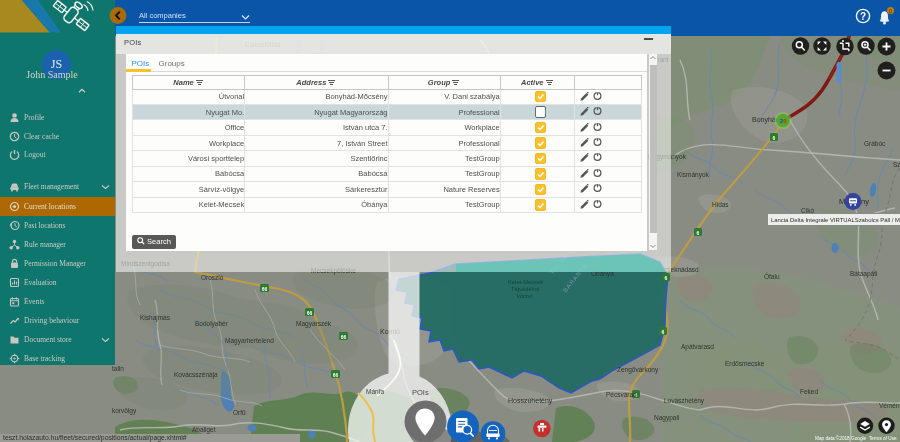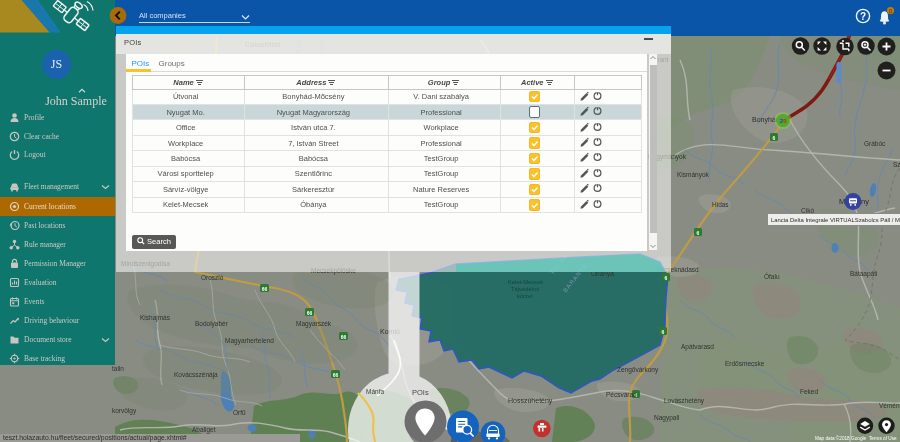--- a/index.html
+++ b/index.html
@@ -11,21 +11,21 @@
 #dlg{left:116px;top:26px;width:555px;height:246px;}
 #dlgcyan{left:0;top:0;width:555px;height:8px;background:#04a3ee;}
 #dlgbody{left:0;top:8px;width:555px;height:238px;background:rgba(252,252,250,0.56);}
 #dlgtitle{left:8px;top:12px;font-size:7.5px;color:#3f3f3f;letter-spacing:.2px;}
 #dlgmin{left:528px;top:12px;width:9px;height:2px;background:#4a4a4a;}
 #panel{left:9.5px;top:27.5px;width:521px;height:197px;background:#fdfdfc;}
 #tabs{left:0;top:0;width:521px;height:17.5px;border-bottom:1px solid #d9d9d9;}
 .tab{top:5px;font-size:8px;}
 #tabu{left:0;top:15.5px;width:25px;height:3px;background:#fbc12d;}
 #tbl{left:6.5px;top:21.5px;width:510px;border-collapse:collapse;table-layout:fixed;font-size:7.5px;color:#4f4f4f;}
-#tbl td,#tbl th{border:1px solid #e2e2e0;padding:0 12px 0 6px;height:14.45px;overflow:hidden;white-space:nowrap;font-weight:normal;text-align:center;}
+#tbl td,#tbl th{border:1px solid #e2e2e0;padding:0 0 0 6px;height:14.45px;overflow:hidden;white-space:nowrap;font-weight:normal;text-align:right;}
 #tbl th{border-color:#c6c6c4;font-weight:bold;color:#464646;text-align:center;height:12.5px;padding:0;font-style:italic;}
 #tbl{border:1px solid #c6c6c4;}
 .selrow td{background:#c9d7da;}
 .ckw{width:9.5px;height:9.5px;margin:auto;}
 .ck1{background:#fbc02d;border:1px solid #f6b91f;border-radius:2px;position:relative;}
 .ck0{background:#fdfdfd;border:1px solid #5a7077;border-radius:2px;}
 .ck1 svg{position:absolute;left:0.5px;top:0.5px;}
 .acts{text-align:left!important;padding:0 0 0 4px!important;}
 #searchbtn{left:6.5px;top:181.5px;width:44px;height:14px;background:#585856;border-radius:2px;color:#fff;font-size:7.5px;line-height:14px;text-align:center;}
 #sbar{left:533px;top:28px;width:8px;height:196px;background:#f4f4f2;}
@@ -461,41 +461,41 @@
               </td>
               <td class="acts"><svg width="26" height="10">
                   <path d="M2,7.5 l5.5,-5.5 1.8,1.8 -5.5,5.5 -2.3,0.5 Z" fill="#555"></path>
                   <path d="M8.3,1.2 l1.0,1.0" stroke="#555" stroke-width="1.5"></path>
                   <circle cx="18.5" cy="5" r="3.4" stroke="#555" stroke-width="1.2" fill="none"></circle>
                   <path d="M18.5,1 v3.5" stroke="#fdfdfc" stroke-width="1.8"></path>
                   <path d="M18.5,1.2 v3" stroke="#555" stroke-width="1.2"></path>
                 </svg></td>
             </tr>
 <tr>
-              <td>Babócsa</td>
-              <td>Babócsa</td>
+              <td>Városi sporttelep</td>
+              <td>Szentlőrinc</td>
               <td>TestGroup</td>
               <td>
                 <div class="ckw ck1">
                   <svg width="9" height="9">
                     <path d="M2,4.5 l2,2 3.5,-4" stroke="#fff" stroke-width="1.4" fill="none"></path>
                   </svg>
                 </div>
               </td>
               <td class="acts"><svg width="26" height="10">
                   <path d="M2,7.5 l5.5,-5.5 1.8,1.8 -5.5,5.5 -2.3,0.5 Z" fill="#555"></path>
                   <path d="M8.3,1.2 l1.0,1.0" stroke="#555" stroke-width="1.5"></path>
                   <circle cx="18.5" cy="5" r="3.4" stroke="#555" stroke-width="1.2" fill="none"></circle>
                   <path d="M18.5,1 v3.5" stroke="#fdfdfc" stroke-width="1.8"></path>
                   <path d="M18.5,1.2 v3" stroke="#555" stroke-width="1.2"></path>
                 </svg></td>
             </tr>
 <tr>
-              <td>Városi sporttelep</td>
-              <td>Szentlőrinc</td>
+              <td>Babócsa</td>
+              <td>Babócsa</td>
               <td>TestGroup</td>
               <td>
                 <div class="ckw ck1">
                   <svg width="9" height="9">
                     <path d="M2,4.5 l2,2 3.5,-4" stroke="#fff" stroke-width="1.4" fill="none"></path>
                   </svg>
                 </div>
               </td>
               <td class="acts"><svg width="26" height="10">
                   <path d="M2,7.5 l5.5,-5.5 1.8,1.8 -5.5,5.5 -2.3,0.5 Z" fill="#555"></path>
@@ -578,21 +578,21 @@
 <path d="M57,11.8 v7 M86,11.8 v7 M51.5,15.3 h11 M80.5,15.3 h11" stroke-width="0.9"></path>
 <path d="M62.5,15.3 h4 M75.5,15.3 h5" stroke-width="1.2"></path>
 <ellipse cx="71" cy="2.6" rx="4" ry="2.4"></ellipse>
 <path d="M67.8,4.3 l1.2,3 M74.2,4.3 l-1.2,3" stroke-width="1.1"></path>
 </g>
 <path d="M83.5,4.5 a8,8 0 0 1 4.5,6.5" stroke-width="1.2"></path>
 <path d="M87,1.5 a11.5,11.5 0 0 1 6,9" stroke-width="1.2"></path>
 </g>
 </svg>
 <div class="abs" style="left:42px;top:49.5px;width:29px;height:29px;border-radius:50%;background:#1a62ae;color:#e8eaed;font-size:12px;text-align:center;line-height:29px;">JS</div>
-<div class="abs" style="left:0;top:94px;width:104px;text-align:center;font-size:12px;color:#d6d3cc;padding-left:24px;">John Sample</div>
+<div class="abs" style="left:0;top:69px;width:104px;text-align:center;font-size:10px;color:#d6d3cc;">John Sample</div>
 <svg class="abs" width="8" height="6" style="left:77.5px;top:88px">
         <path d="M1,4.2 l3,-2.8 3,2.8" stroke="#d6d3cc" stroke-width="1.2" fill="none"></path>
       </svg>
 <div class="abs" style="left:0;top:196.5px;width:115px;height:19px;background:#ad6900;"></div>
 <svg class="abs mi" style="top:112px">
         <circle cx="5.5" cy="3.5" r="2.3" fill="#c9c6bf"></circle>
         <path d="M1.5,10 c0,-2.6 1.8,-4 4,-4 c2.2,0 4,1.4 4,4 Z" fill="#c9c6bf"></path>
       </svg>
 <div class="abs mtx" style="top:113px">Profile</div>
 <svg class="abs mi" style="top:130.5px">

